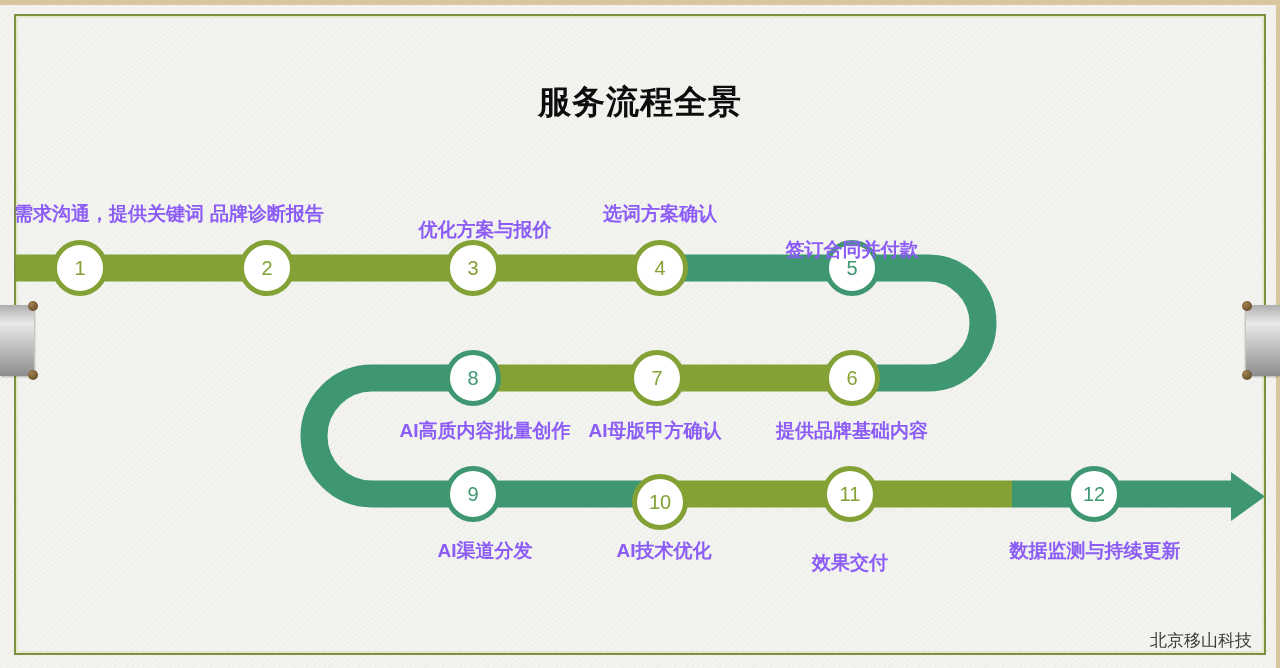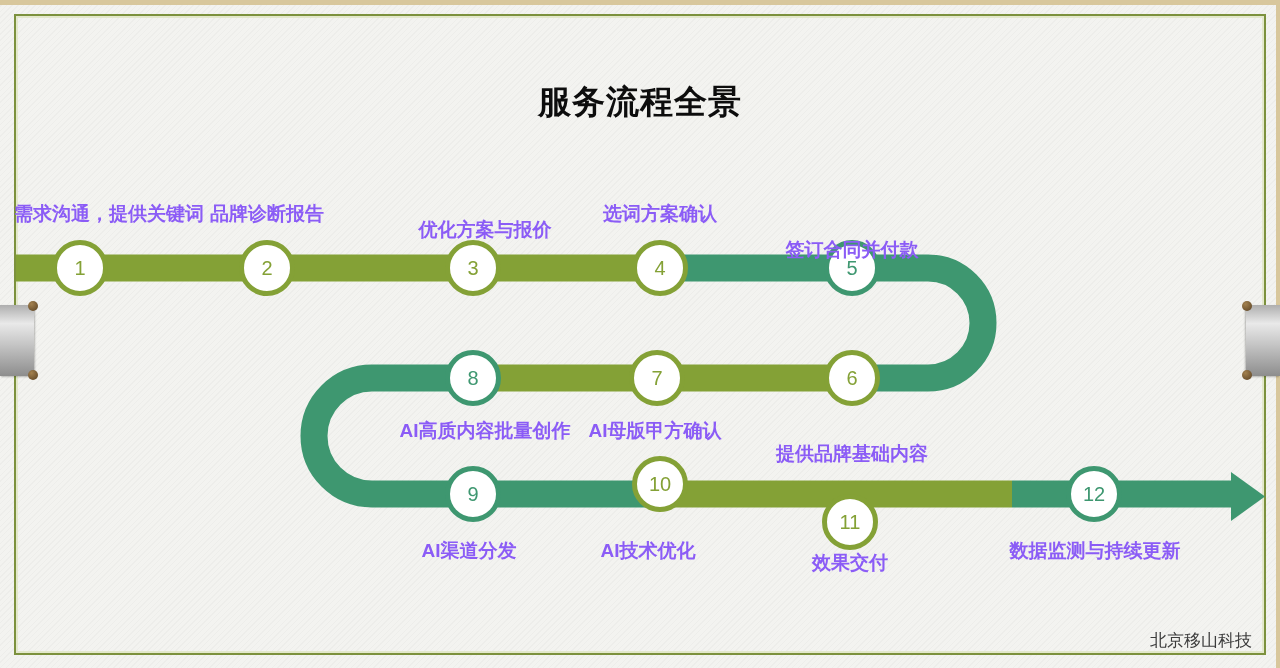--- a/index.html
+++ b/index.html
@@ -54,27 +54,27 @@
     background:radial-gradient(circle at 35% 30%,#a3814f,#6f5430 70%,#4d3a20 100%);
   }
   .roller.left .knob{right:-4px;}
   .roller.right .knob{left:-4px;}
   .knob.top{top:-4px;}
   .knob.bottom{bottom:-4px;}
   
   .n1{left:52px;top:240px;}  .n2{left:239px;top:240px;} .n3{left:445px;top:240px;}
   .n4{left:632px;top:240px;} .n5{left:824px;top:240px;}
   .n6{left:824px;top:350px;} .n7{left:629px;top:350px;} .n8{left:445px;top:350px;}
-  .n9{left:445px;top:466px;} .n10{left:632px;top:456px;} .n11{left:822px;top:494px;}
+  .n9{left:445px;top:466px;} .n10{left:632px;top:474px;} .n11{left:822px;top:466px;}
   .n12{left:1066px;top:466px;}
   
   .l1{left:14px;top:201px;} .l2{left:267px;top:201px;} .l3{left:473px;top:217px;margin-left:12px;}
   .l4{left:660px;top:201px;text-align:center;} .l5{left:852px;top:201px;margin-top:36px;}
-  .l6{left:852px;top:418px;margin-top:23px;} .l7{left:655px;top:418px;} .l8{left:473px;top:418px;margin-left:12px;}
-  .l9{left:469px;top:538px;} .l10{left:648px;top:538px;} .l11{left:850px;top:538px;margin-top:12px;}
+  .l6{left:852px;top:418px;} .l7{left:655px;top:418px;} .l8{left:473px;top:418px;margin-left:12px;}
+  .l9{left:485px;top:538px;} .l10{left:664px;top:538px;} .l11{left:850px;top:538px;margin-top:12px;}
   .l12{left:1095px;top:538px;font-family:Liberation Mono, monospace;}
 </style>
 </head>
 <body>
 
 <div class="tan-strip-top"></div>
 <div class="tan-strip-right"></div>
 
 <div class="slide-frame"></div>
 

